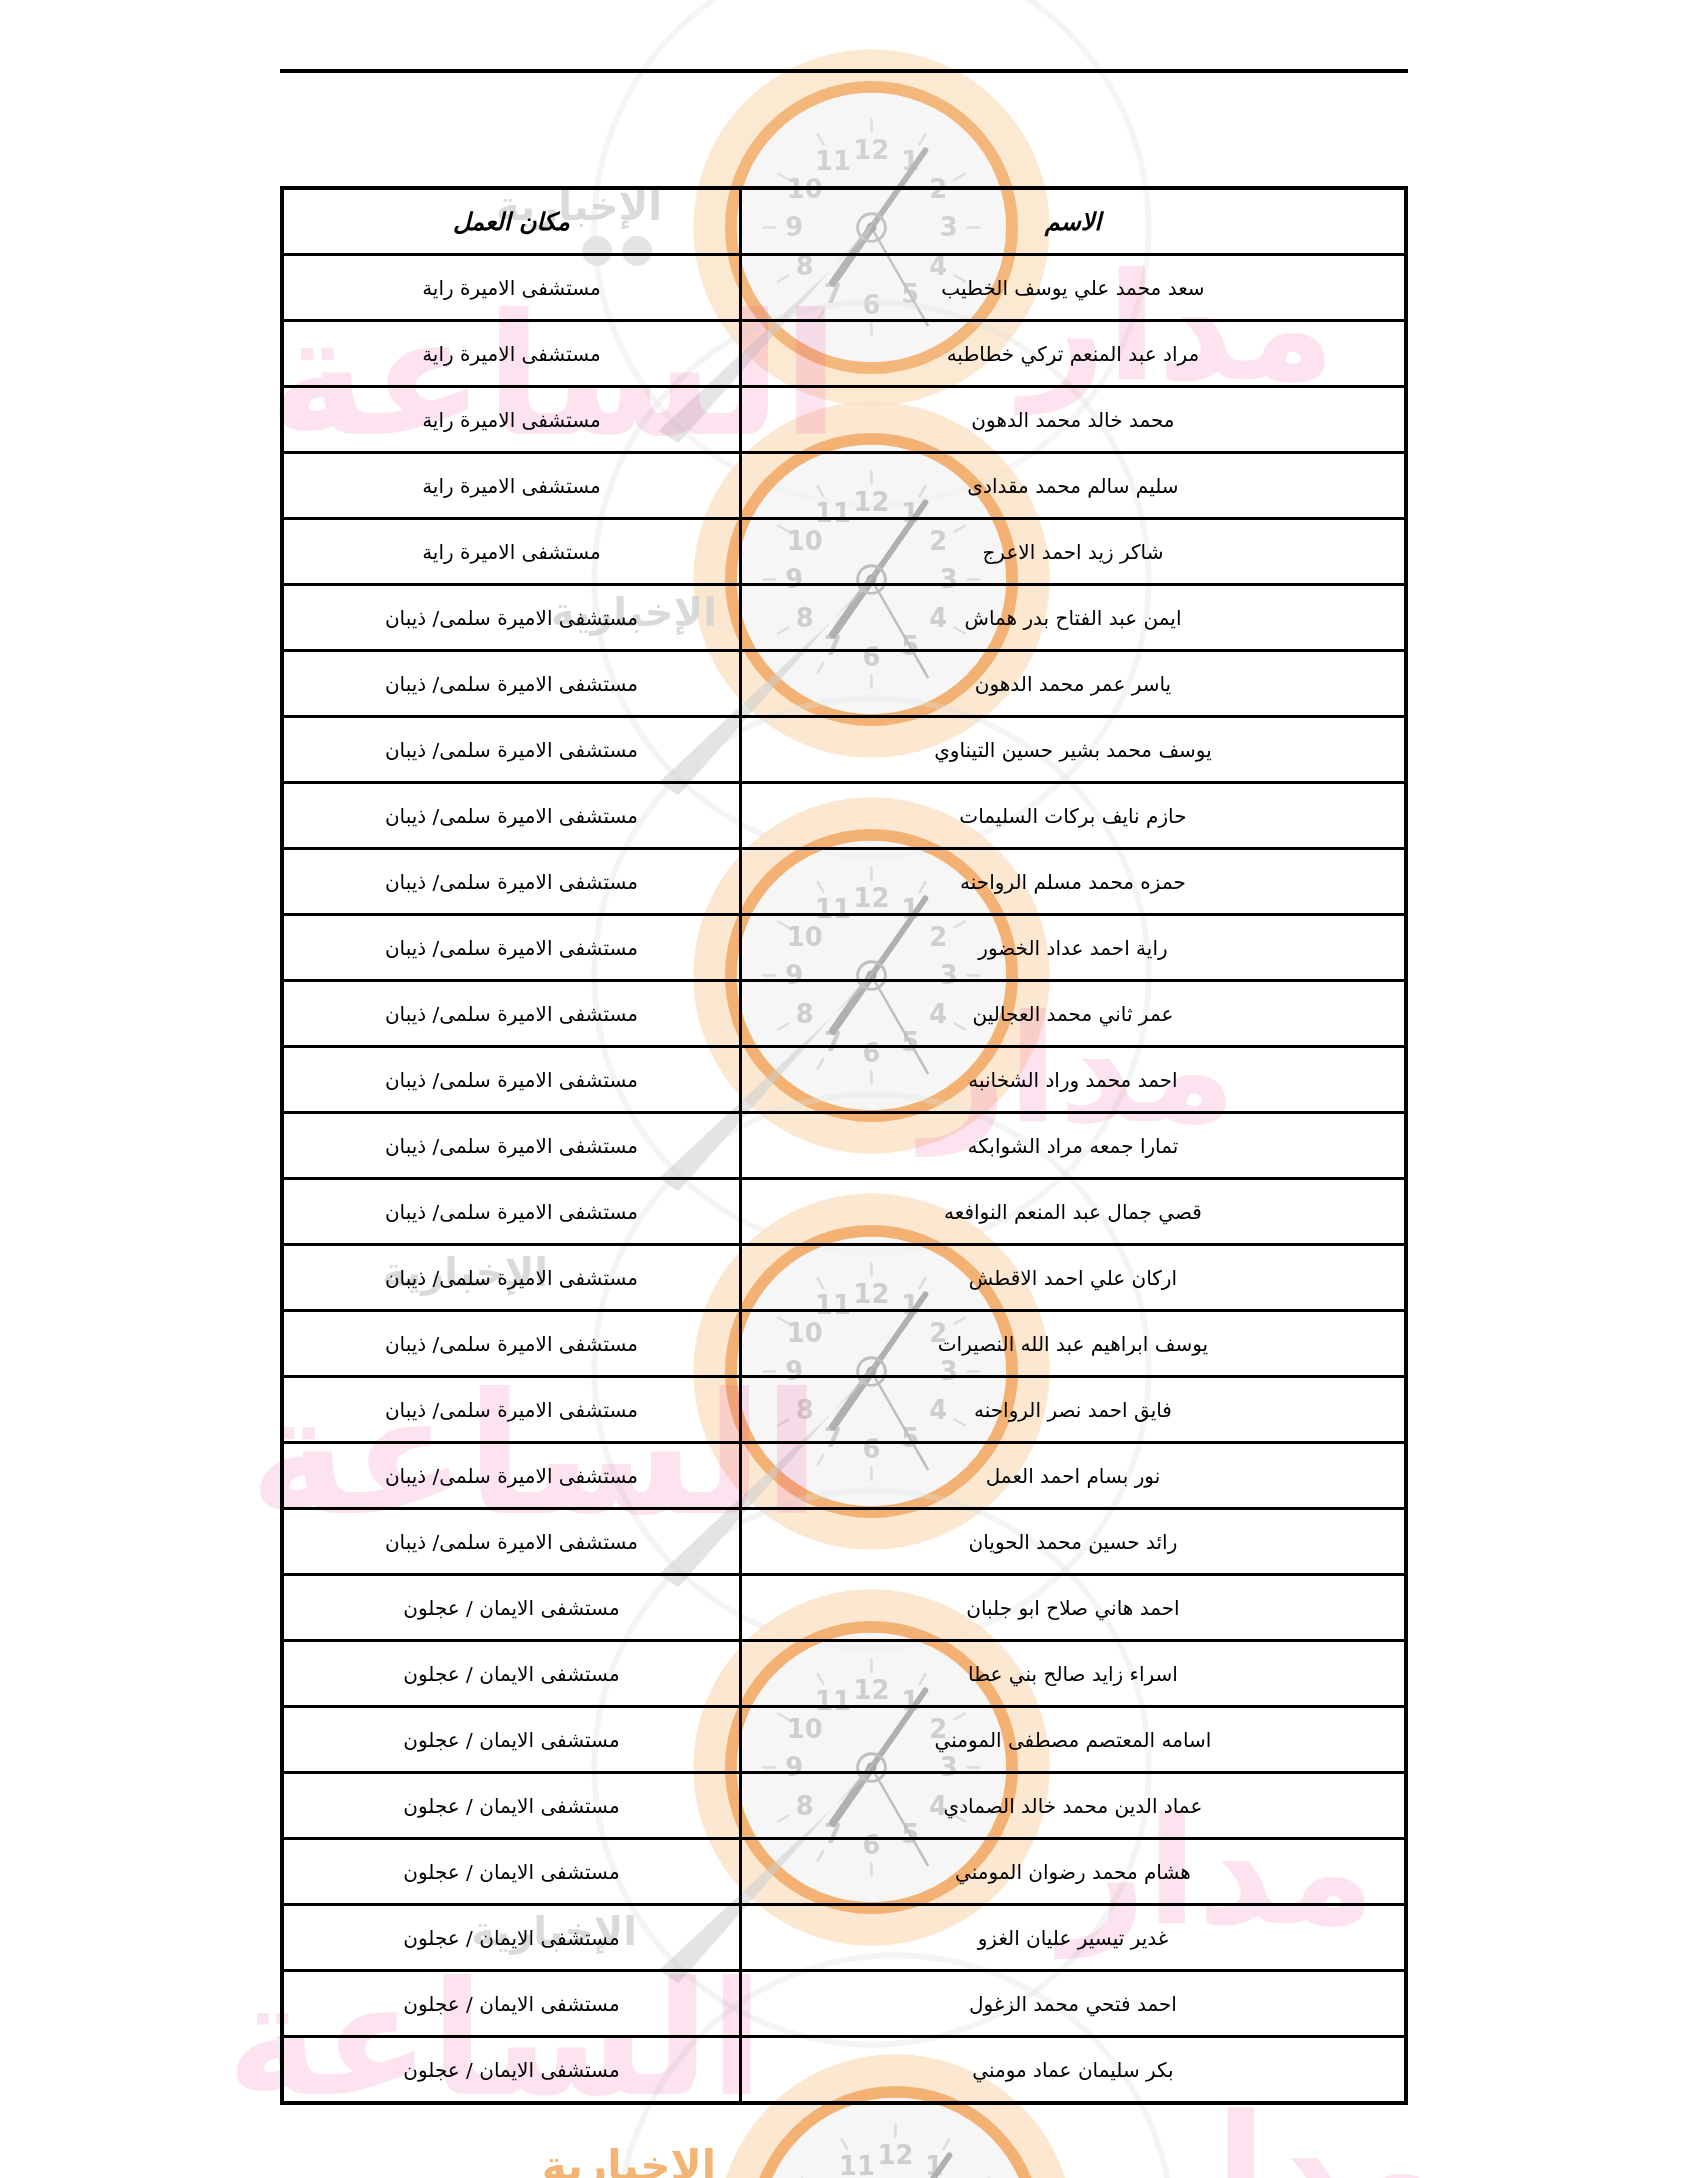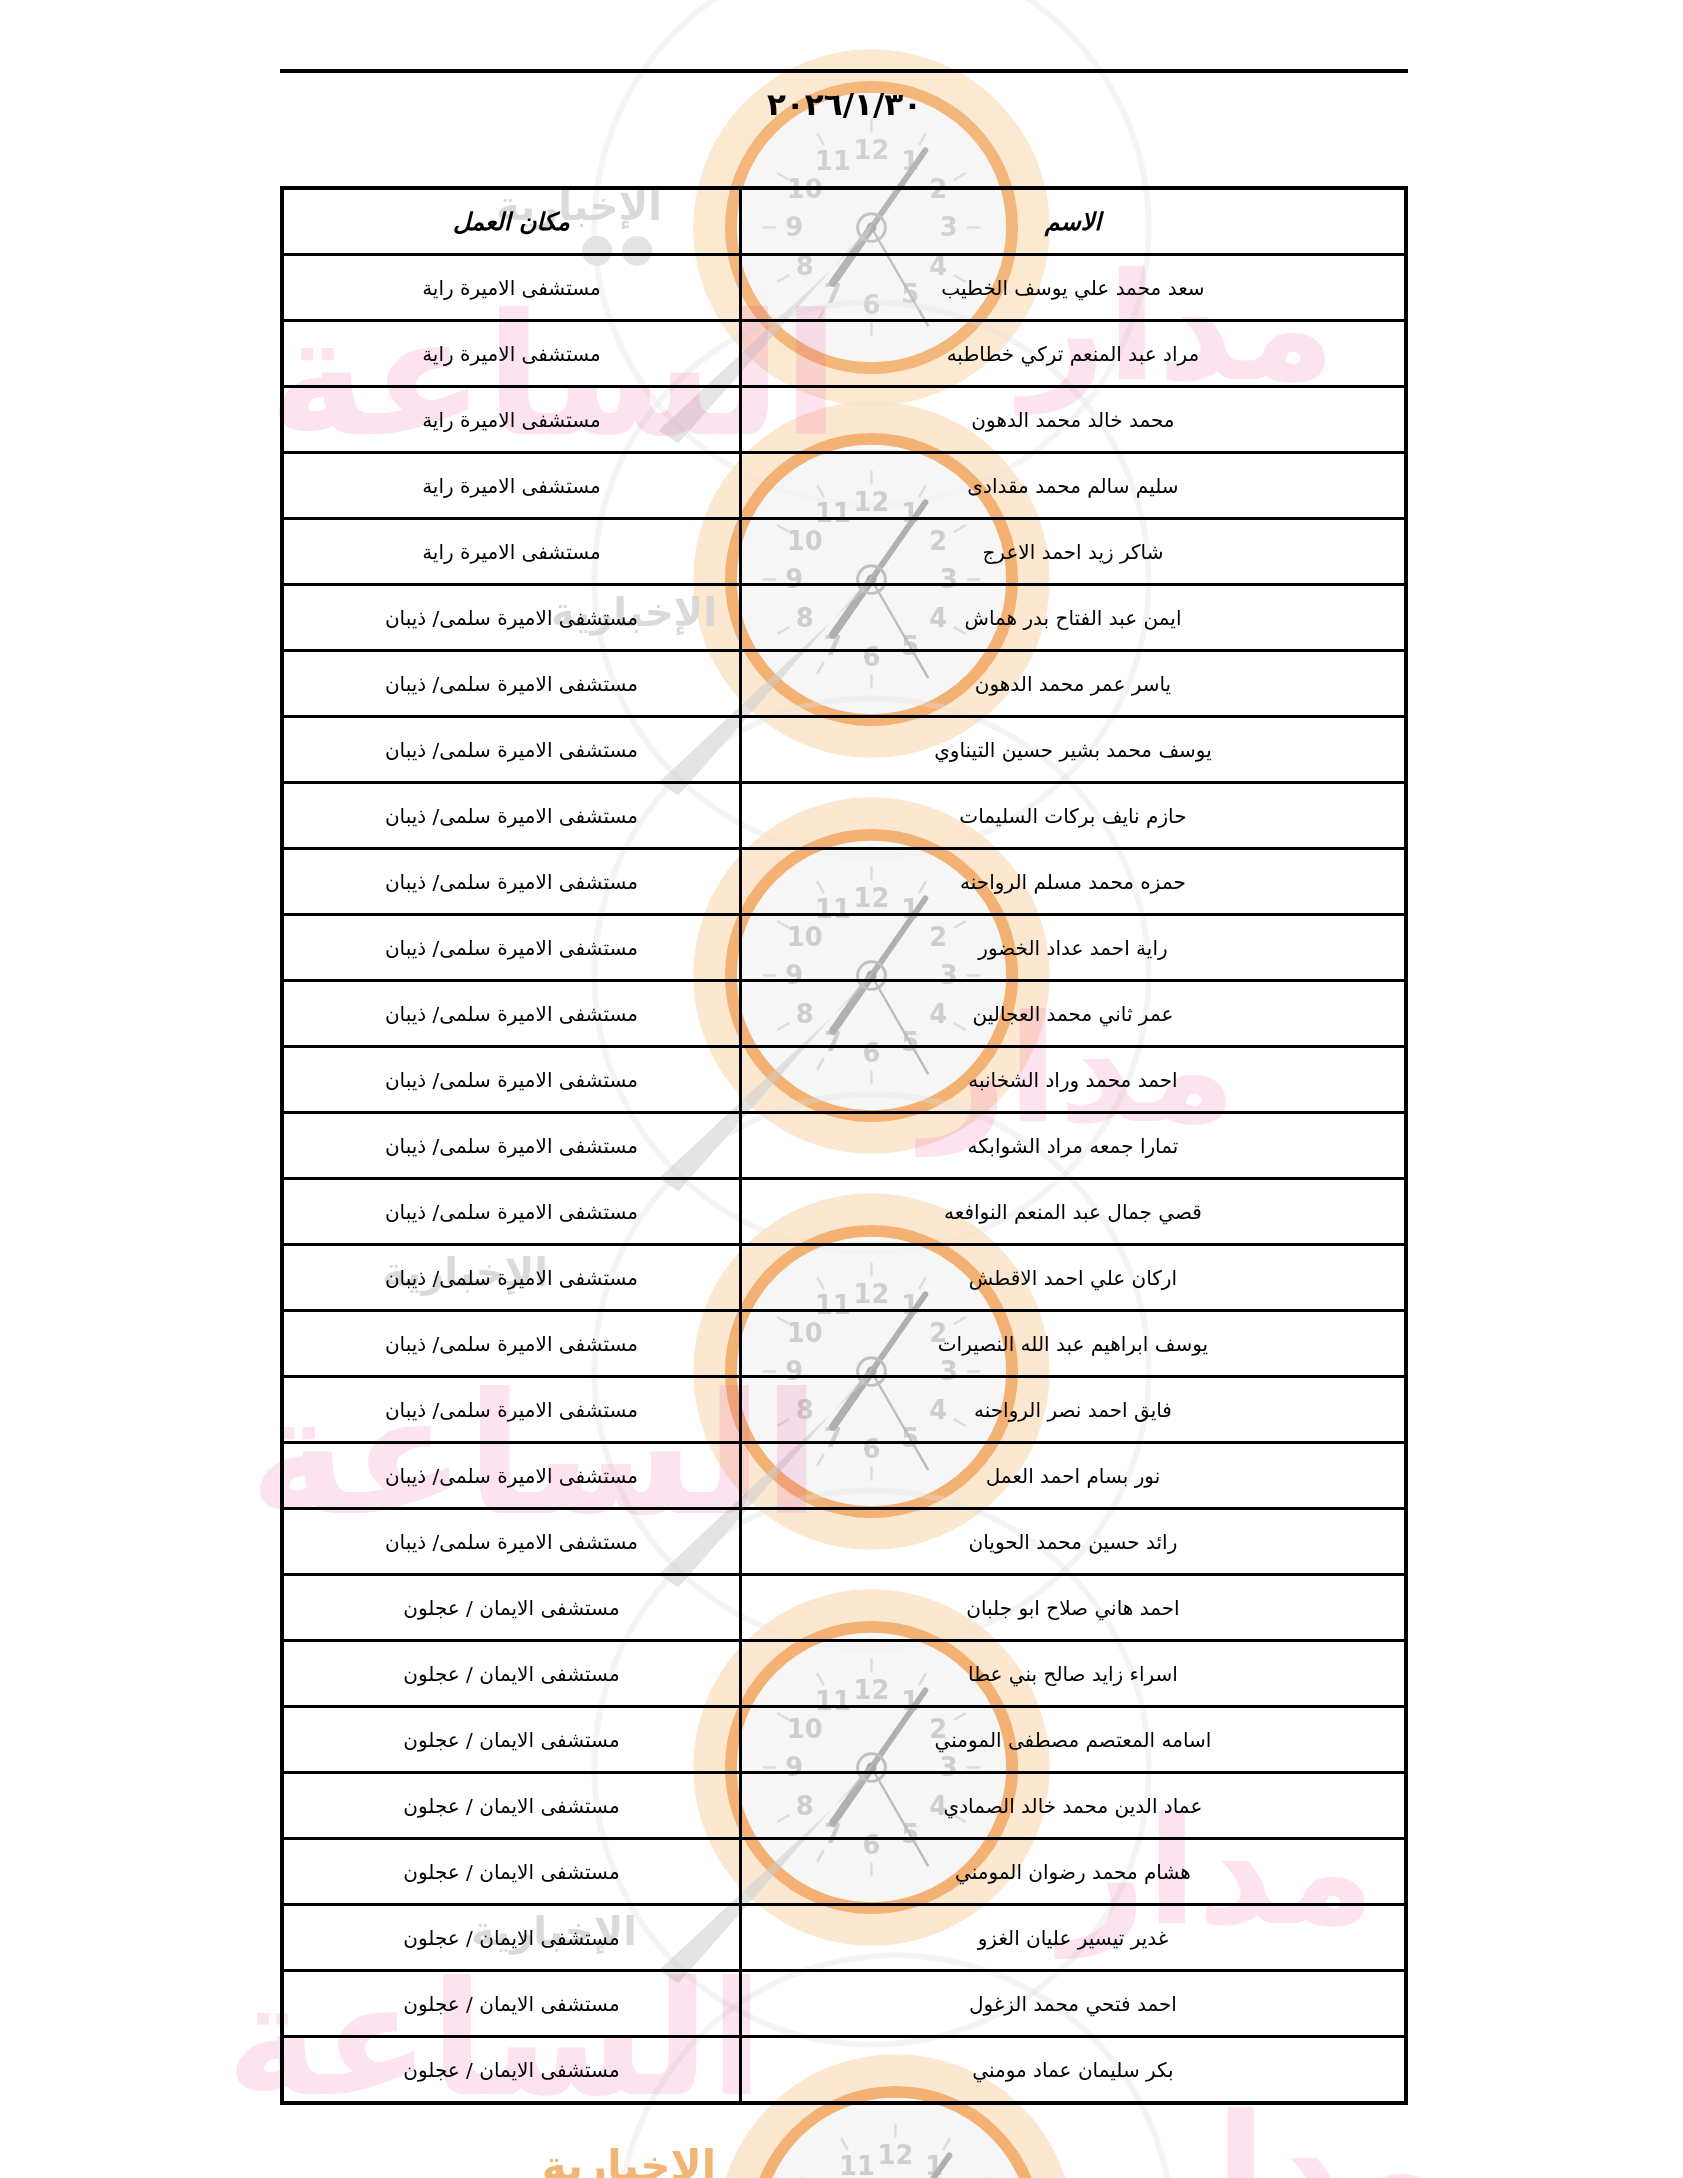--- a/index.html
+++ b/index.html
@@ -276,21 +276,20 @@
       <div class="wm-smallword" style="left: 554px; top: 1931px; color: rgb(212, 212, 212); font-size: 40px;">الإخبارية</div>
       <div class="wm-smallword" style="left: 629px; top: 2166px; color: rgb(242, 169, 92); font-size: 42px;">الإخبارية</div>
       <div class="wm-dot" style="left: 582px; top: 236px;"></div>
       <div class="wm-dot" style="left: 622px; top: 236px;"></div>
     </div>
 
   <div class="content">
     <div class="title-rule"></div>
 
     <div class="title-block">
-      <div class="title-line2">٢٠٢٦/١/٣٠</div>
     </div>
 
     <table class="roster">
       <colgroup>
         <col style="width:665px">
         <col style="width:458px">
       </colgroup>
       <thead>
         <tr>
           <th>الاسم</th>

